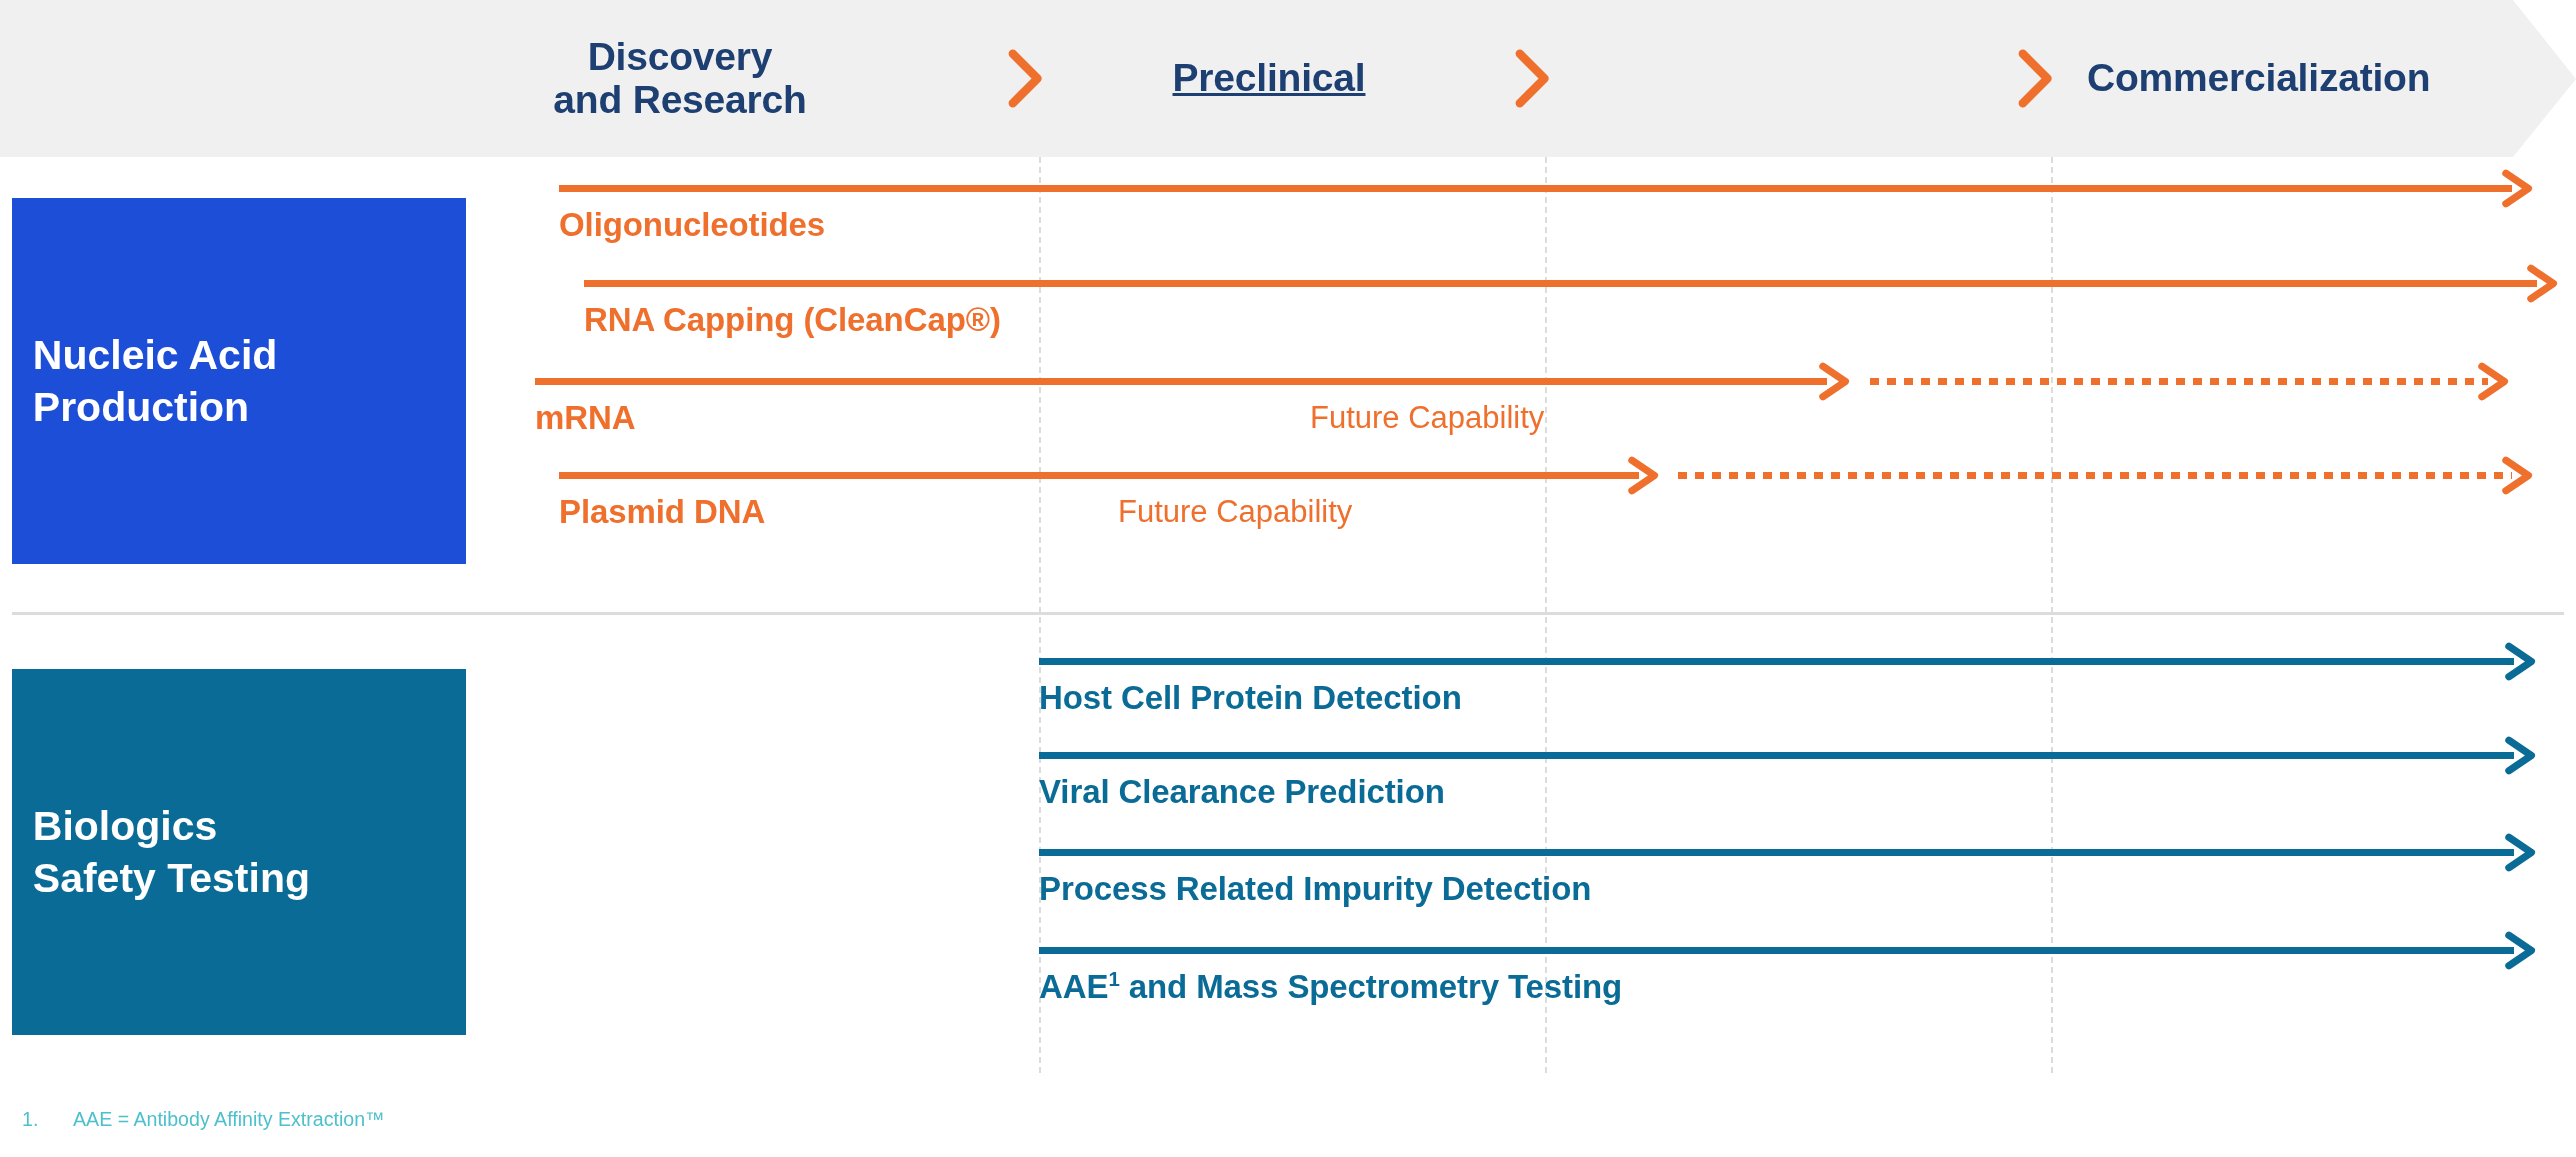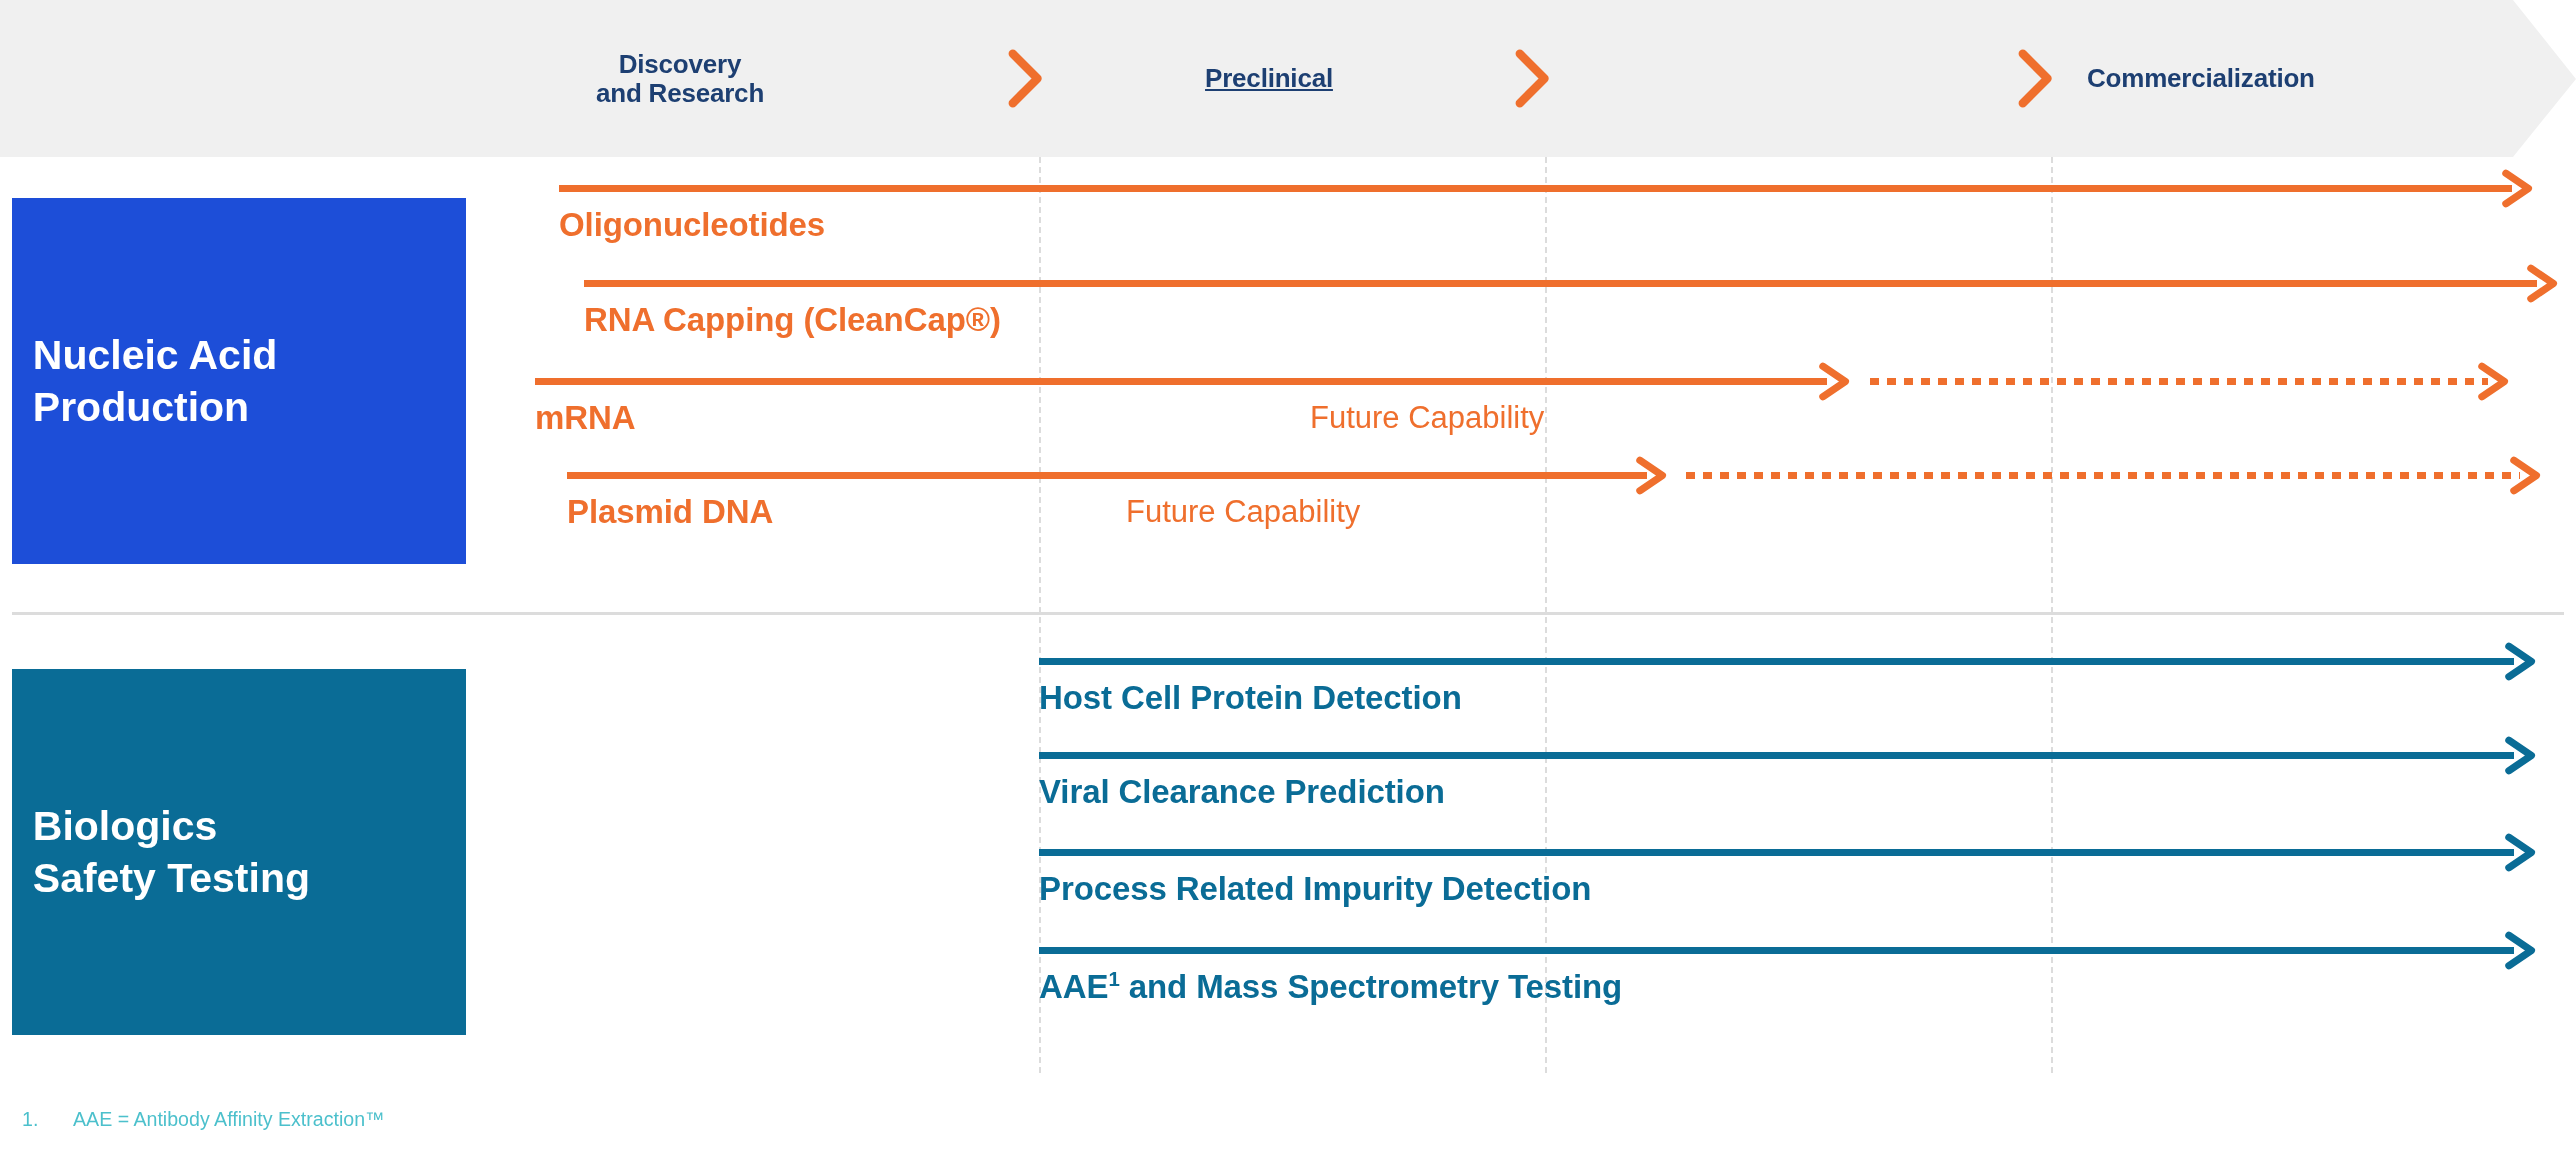--- a/index.html
+++ b/index.html
@@ -6,21 +6,21 @@
   body{width:2576px;height:1157px;position:relative;overflow:hidden;
        font-family:"Liberation Sans","DejaVu Sans",sans-serif;}
 
   
   .banner{position:absolute;left:0;top:0;width:2576px;height:157px;}
   .banner-bg{position:absolute;left:0;top:0;width:100%;height:100%;
     background:#f0f0f0;
     -webkit-clip-path:polygon(0 0, 2513px 0, 2576px 79px, 2513px 157px, 0 157px);
     clip-path:polygon(0 0, 2513px 0, 2576px 79px, 2513px 157px, 0 157px);}
   .stage-label{position:absolute;top:0;height:157px;display:flex;align-items:center;
-    justify-content:center;color:#1d3f72;font-weight:bold;font-size:26px;
+    justify-content:center;color:#1d3f72;font-weight:bold;font-size:39px;
     line-height:1.08;text-align:center;letter-spacing:-0.2px;}
   .chev{position:absolute;top:0;height:157px;width:59px;display:flex;
     align-items:center;justify-content:center;}
   .chev svg{display:block;}
 
   
   .gridline{position:absolute;top:157px;width:0;height:916px;
     border-left:2px dashed #dcdcdc;}
 
   
@@ -133,21 +133,21 @@
   <div class="track dotted" style="left:1335px;width:618px;"></div>
   <div class="arrowhead" style="left:1935px;">
     <svg width="41" height="41" viewBox="0 0 62 62" fill="none" stroke="#ef6f2d" stroke-width="11" stroke-linecap="round" stroke-linejoin="round">
       <polyline points="18,8 52,31 18,54"></polyline>
     </svg>
   </div>
   <div class="row-label">mRNA</div>
   <div class="sub-label" style="left:775px;">Future Capability</div>
 </div>
 
-<div class="row orange-row" style="left:559px;top:472px;width:1976px;margin-left:8px;">
+<div class="row orange-row" style="left:559px;top:472px;width:1976px;">
   <div class="track solid" style="width:1080px;"></div>
   <div class="arrowhead" style="left:1061px;">
     <svg width="41" height="41" viewBox="0 0 62 62" fill="none" stroke="#ef6f2d" stroke-width="11" stroke-linecap="round" stroke-linejoin="round">
       <polyline points="18,8 52,31 18,54"></polyline>
     </svg>
   </div>
   <div class="track dotted" style="left:1119px;width:834px;"></div>
   <div class="arrowhead" style="left:1935px;">
     <svg width="41" height="41" viewBox="0 0 62 62" fill="none" stroke="#ef6f2d" stroke-width="11" stroke-linecap="round" stroke-linejoin="round">
       <polyline points="18,8 52,31 18,54"></polyline>

